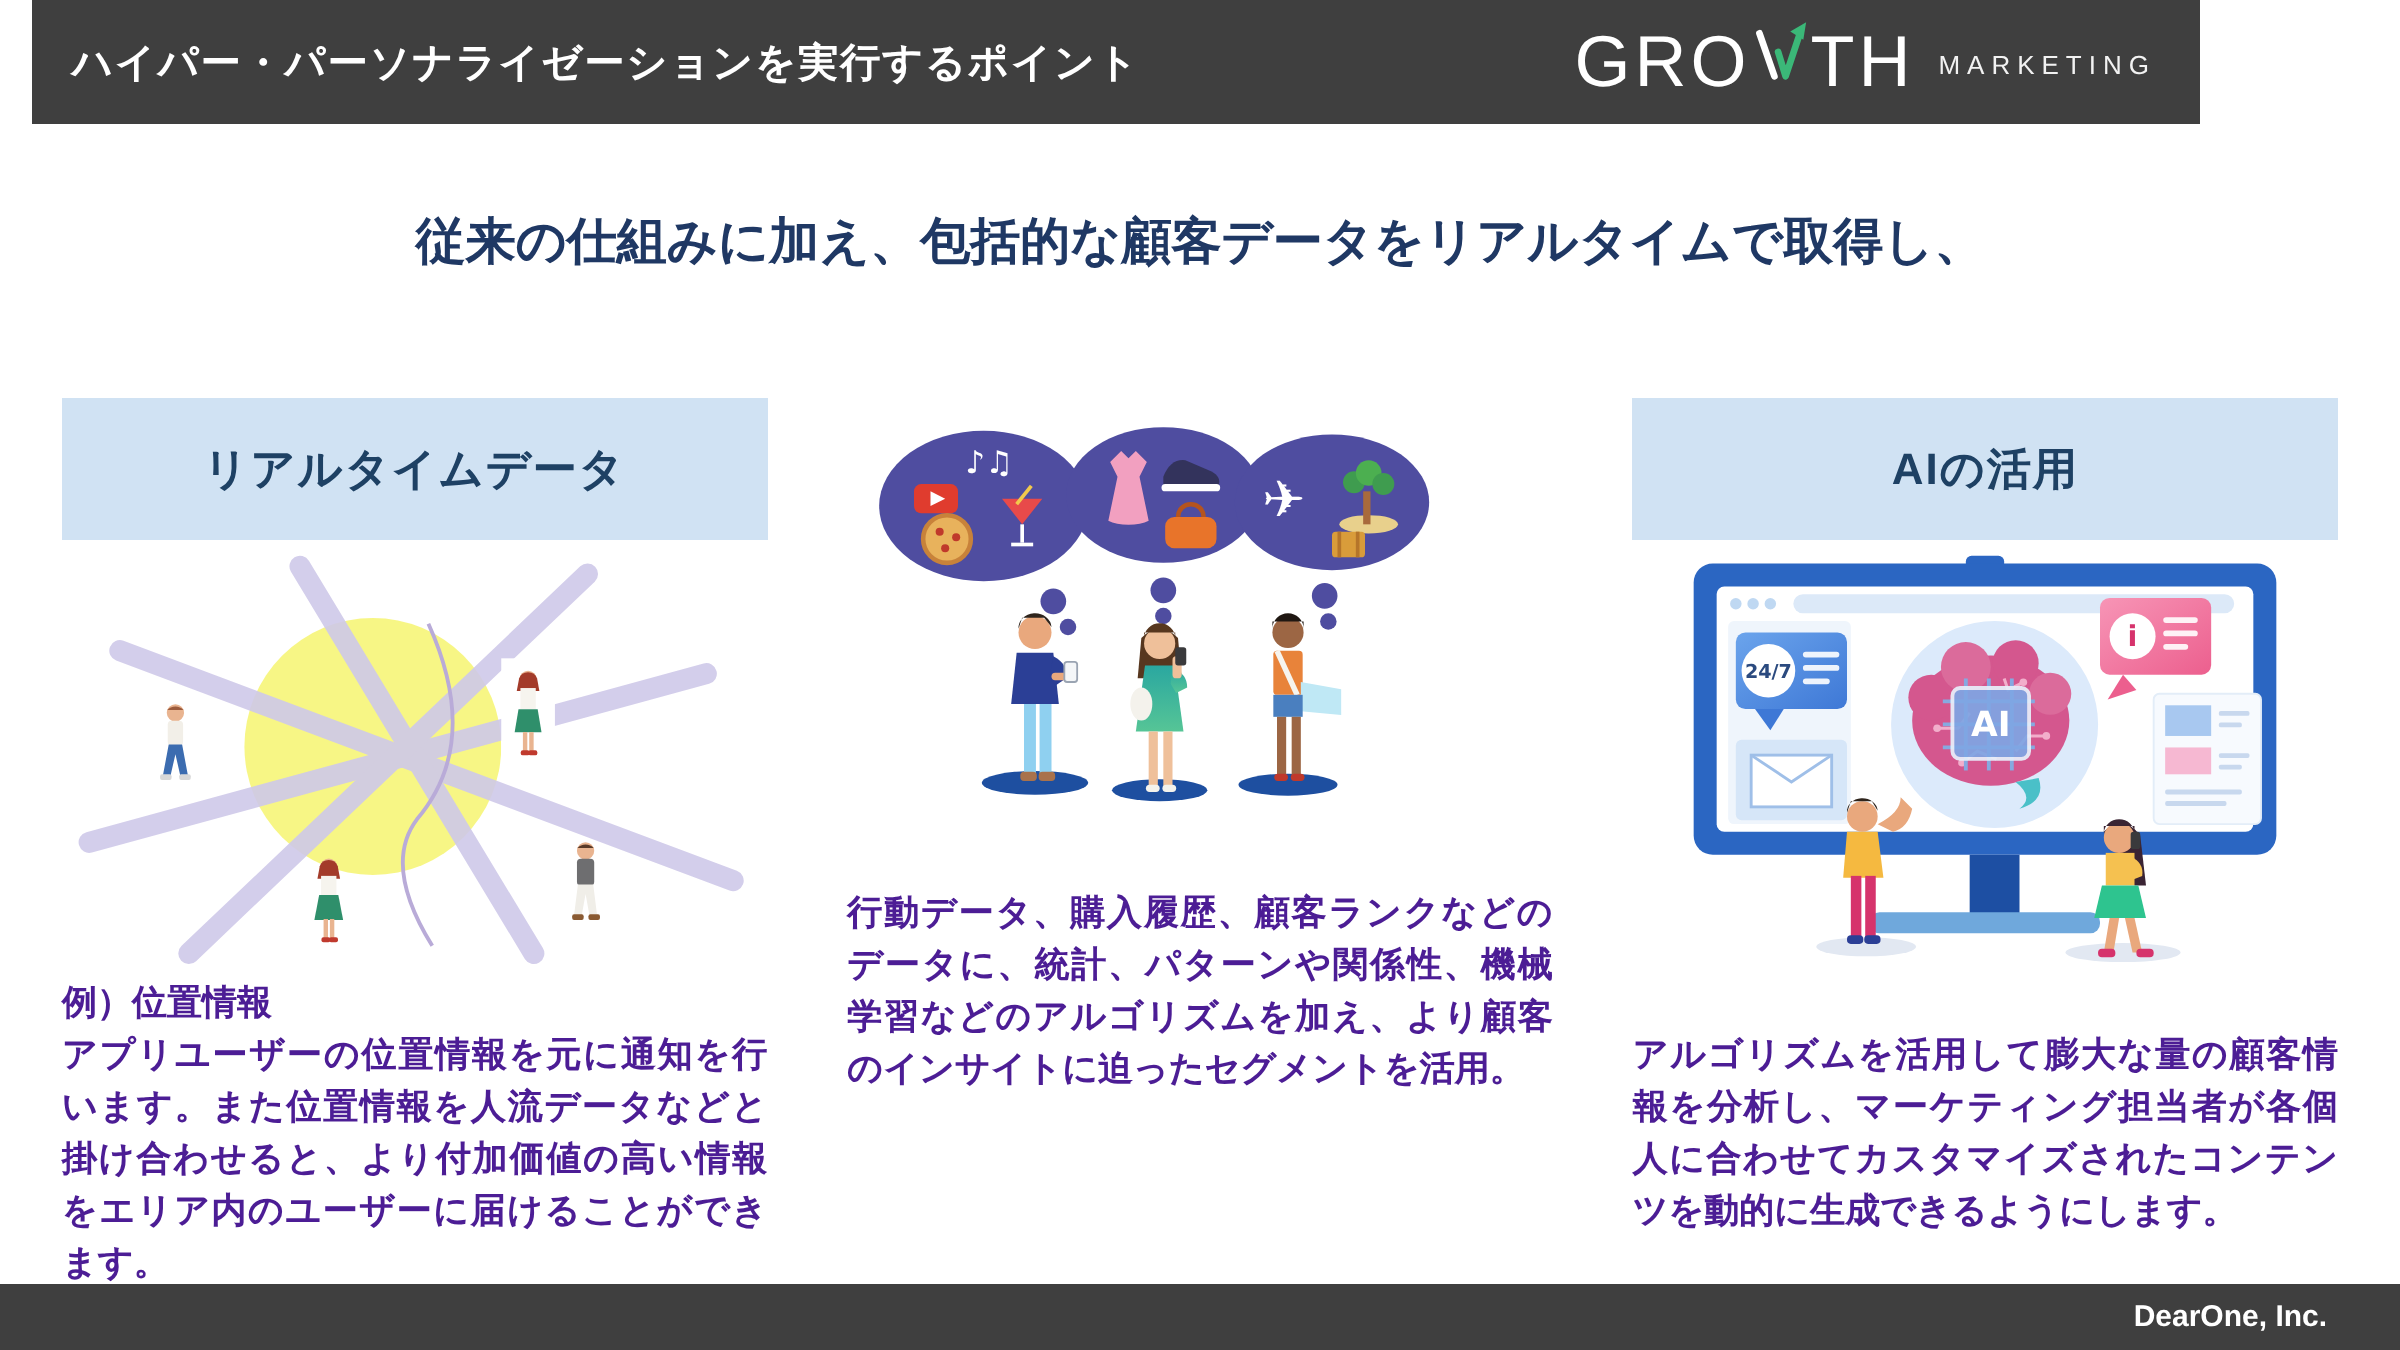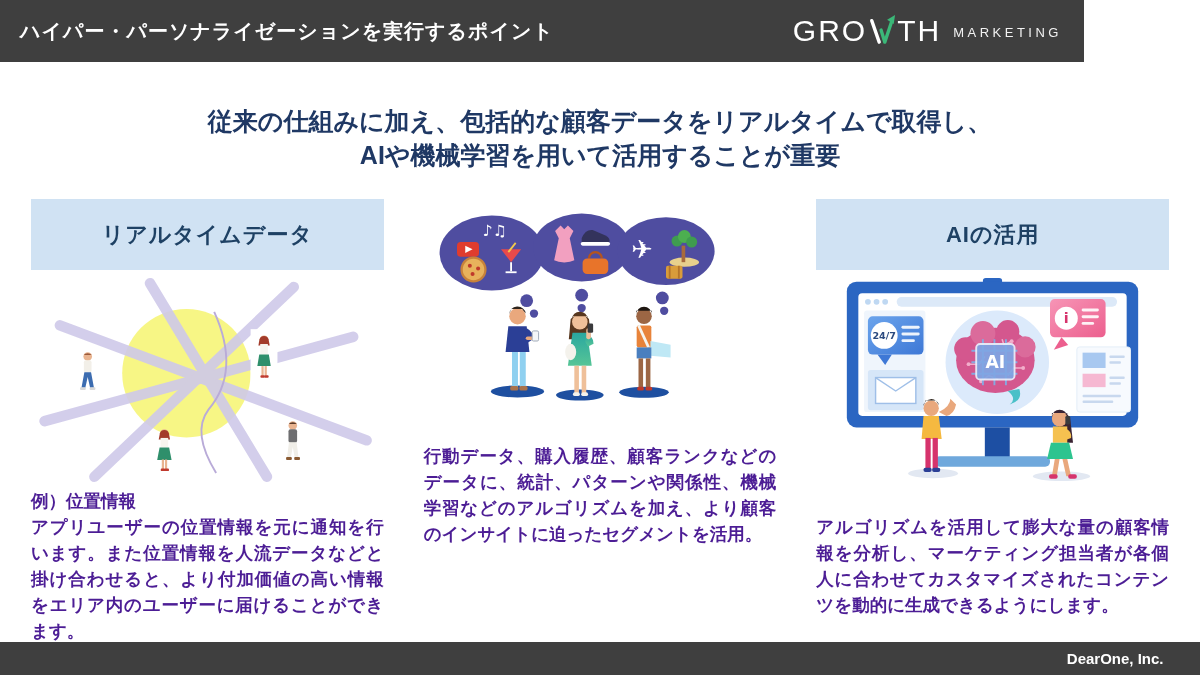--- a/index.html
+++ b/index.html
@@ -1,25 +1,25 @@
 <!DOCTYPE html>
 <html lang="ja"><head>
 <meta charset="utf-8">
 <style>
   * { margin:0; padding:0; box-sizing:border-box; }
   html,body { width:1200px; height:675px; }
   body { font-family:"Liberation Sans","DejaVu Sans",sans-serif; background:#fff; }
   .slide { position:relative; width:1200px; height:675px; background:#ffffff; overflow:hidden; }
 
   
-  .topbar { position:absolute; top:0; left:0; width:1084px; height:62px; background:#3F3F3F;
+  .topbar { position:absolute; top:0; left:16px; width:1084px; height:62px; background:#3F3F3F;
             display:flex; align-items:center; justify-content:space-between; padding:0 22px 0 20px; }
   .slide-title { color:#ffffff; font-size:20px; font-weight:bold; letter-spacing:1px; }
   .logo { display:flex; align-items:center; }
-  .logo-growth { color:#ffffff; font-size:30px; letter-spacing:2px; font-weight:500; display:flex; align-items:flex-end; }
+  .logo-growth { color:#ffffff; font-size:36px; letter-spacing:2px; font-weight:500; display:flex; align-items:flex-start; }
   .logo-arrow { margin:0 1px 2px 1px; }
   .logo-marketing { color:#f2f2f2; font-size:13px; letter-spacing:3.5px; margin-left:12px; font-weight:400; margin-top:2px; }
 
   
   .headline { margin-top:104px; text-align:center; color:#1F3864; font-size:25px; font-weight:bold; line-height:34px; }
 
   
   .columns { position:absolute; top:199px; left:31px; width:1138px; display:flex; gap:40px; }
   .col { width:361px; }
   .col-header { height:71px; background:#D0E2F3; color:#1E4164; font-size:22px; font-weight:bold;
@@ -53,21 +53,20 @@
           <polygon points="20.5,6 29,1 27.5,10.5" fill="#3BB878"></polygon>
         </svg>
         <span>TH</span>
       </span>
       <span class="logo-marketing">MARKETING</span>
     </div>
   </header>
 
   <div class="headline">
     <div>従来の仕組みに加え、包括的な顧客データをリアルタイムで取得し、</div>
-    <div>AIや機械学習を用いて活用することが重要</div>
   </div>
 
   <div class="columns">
 
     <section class="col">
       <div class="col-header">リアルタイムデータ</div>
       <div class="illus">
         <svg width="345" height="210" viewBox="0 0 360 212">
           <g>
             <circle cx="158" cy="100" r="67" fill="#F7F57E" opacity="0.95"></circle>

